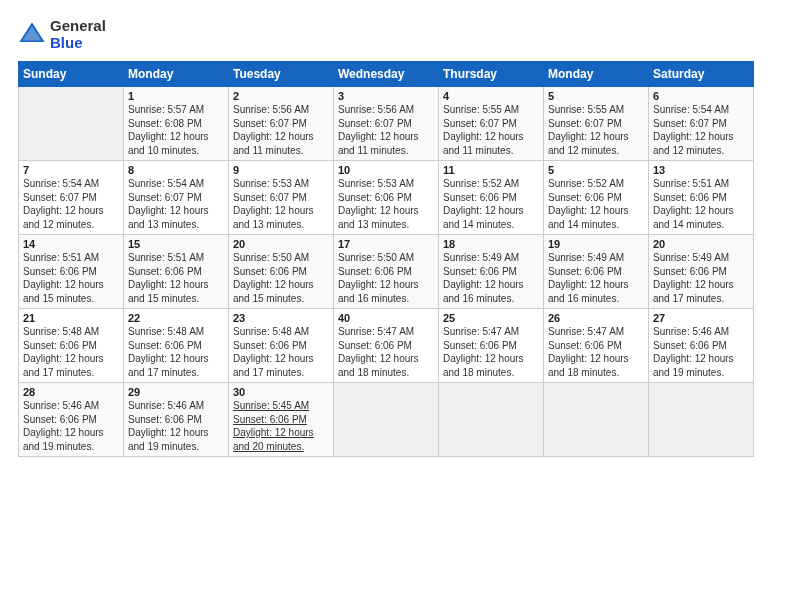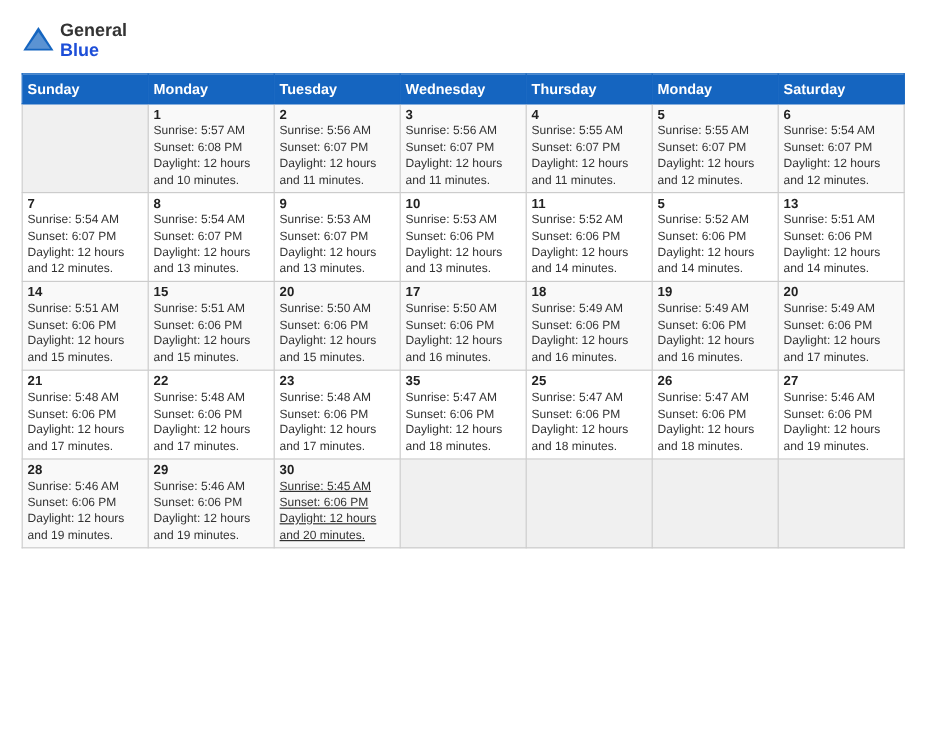--- a/index.html
+++ b/index.html
@@ -294,21 +294,21 @@
 and 17 minutes.</div>
           </td>
           <td>
             <span class="day-num">23</span>
             <div class="cell-text" style="white-space: pre-line;">Sunrise: 5:48 AM
 Sunset: 6:06 PM
 Daylight: 12 hours
 and 17 minutes.</div>
           </td>
           <td>
-            <span class="day-num">35</span>
+            <span class="day-num">40</span>
             <div class="cell-text" style="white-space: pre-line;">Sunrise: 5:47 AM
 Sunset: 6:06 PM
 Daylight: 12 hours
 and 18 minutes.</div>
           </td>
           <td>
             <span class="day-num">25</span>
             <div class="cell-text" style="white-space: pre-line;">Sunrise: 5:47 AM
 Sunset: 6:06 PM
 Daylight: 12 hours

